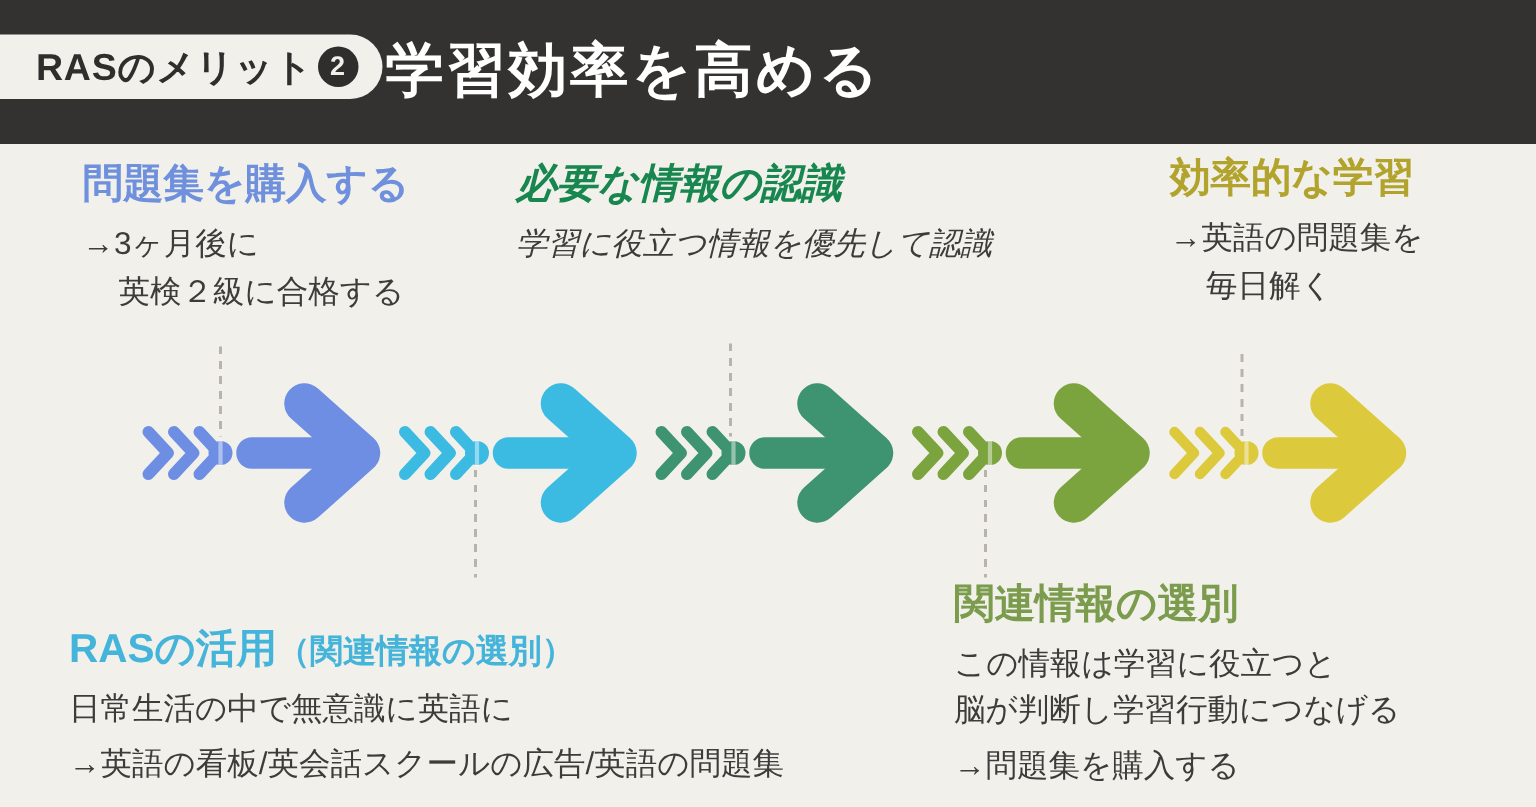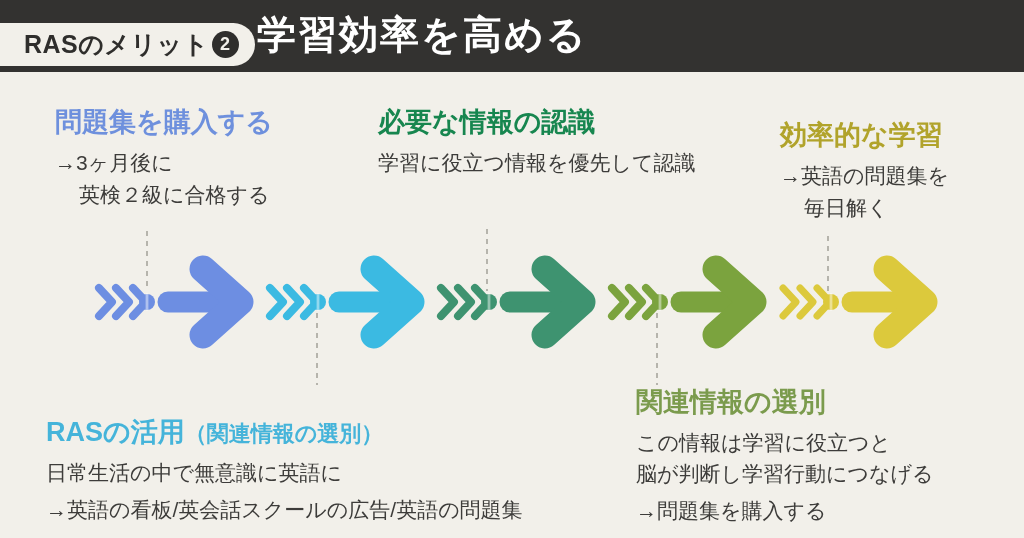--- a/index.html
+++ b/index.html
@@ -7,21 +7,21 @@
   body {
     font-family: "Liberation Sans", "DejaVu Sans", sans-serif;
     background:#f2f0ea;
     position:relative;
     overflow:hidden;
   }
   .page { position:absolute; inset:0; width:1024px; height:538px; background:#f2f0ea; }
 
   
   .header {
-    position:absolute; top:0; left:0; width:1024px; height:72px;
+    position:absolute; top:0; left:0; width:1024px; height:96px;
     background:#333230;
   }
   .badge {
     position:absolute; left:0; top:23px; height:43px;
     background:#f2f0ea; border-radius:0 22px 22px 0;
     display:flex; align-items:center;
     padding:0 16px 0 24px;
     color:#2f2e2c; font-weight:bold; font-size:25px; letter-spacing:.5px;
     white-space:nowrap;
   }
@@ -41,22 +41,22 @@
   
   .block { position:absolute; white-space:nowrap; }
   .block h2 { font-size:27px; font-weight:bold; line-height:1.2; }
   .block h2 .sub { font-size:22px; }
   .block .body { margin-top:9px; font-size:21px; color:#3d3c3a; line-height:32px; }
   .block.bottom .body { line-height:31px; }
   .line.indent { padding-left:24px; }
   .line.gap { margin-top:6px; }
 
   .b-goal  { left:55px;  top:106px; }
-  .b-recog { left:378px; top:106px; }
-  .b-eff   { left:780px; top:119px; }
+  .b-recog { left:344px; top:106px;font-style:italic; }
+  .b-eff   { left:780px; top:102px; }
   .b-ras   { left:46px;  top:386px;margin-top:30px; }
   .b-trans { left:636px; top:386px; }
 
   
   .seg { position:absolute; top:242px; width:171px; height:120px; }
   .seg-1 { left:93px;  }
   .seg-2 { left:264px; }
   .seg-3 { left:435px; }
   .seg-4 { left:606px; }
   .seg-5 { left:777px; }

